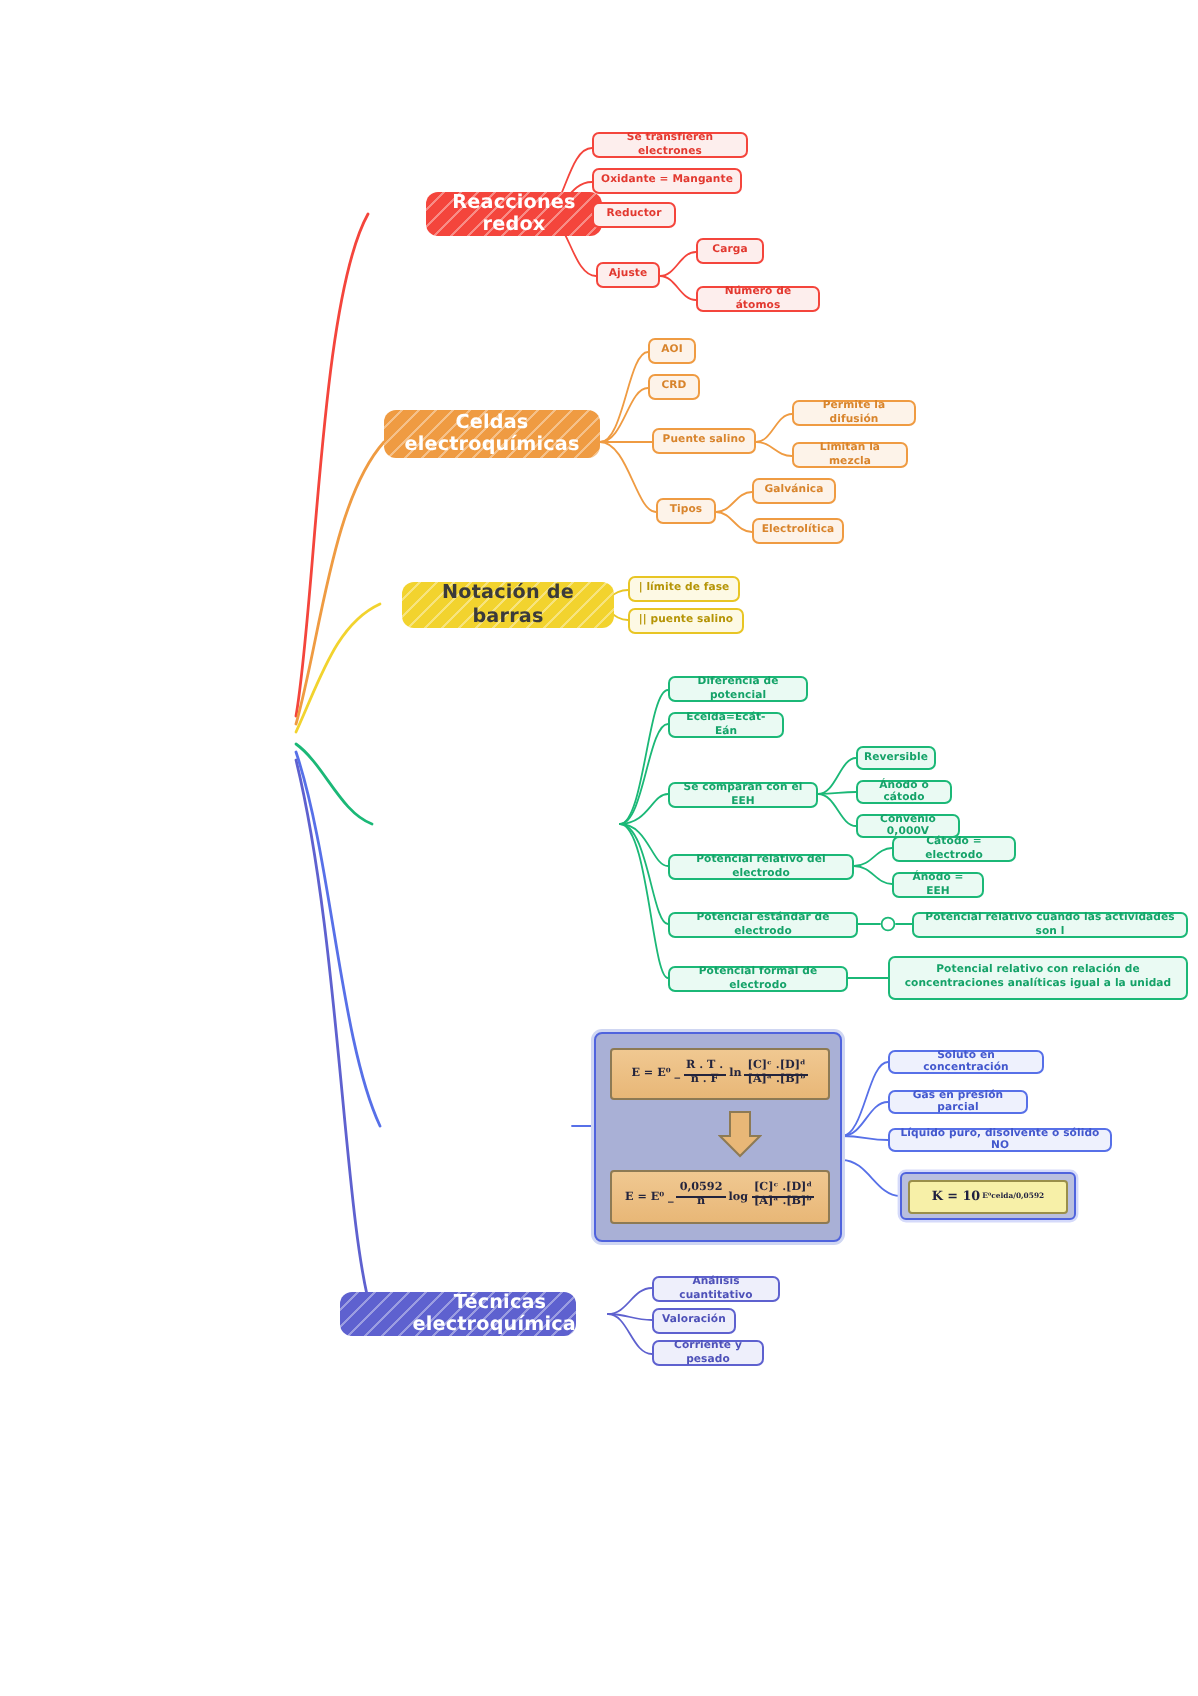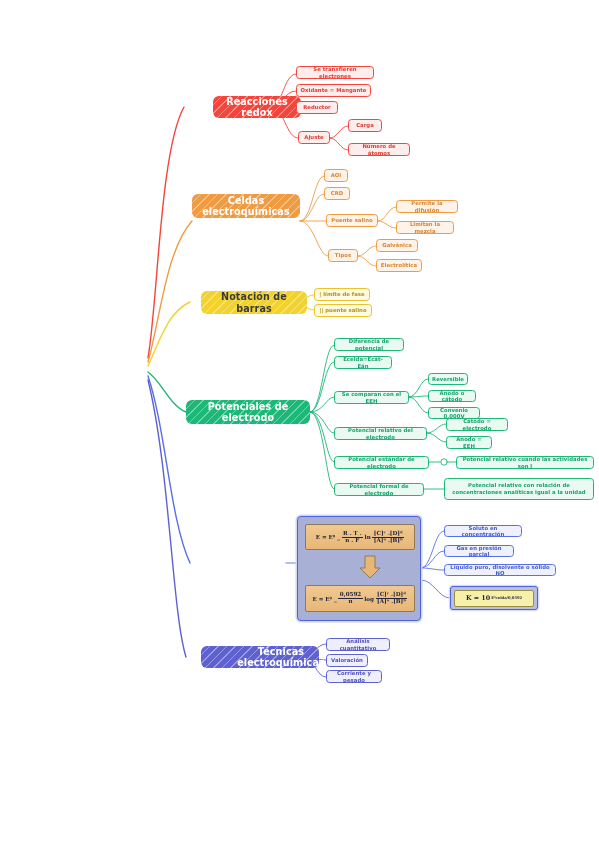--- a/index.html
+++ b/index.html
@@ -32,25 +32,25 @@
     color:#2b2b55;font-size:11.5px;font-weight:700;letter-spacing:.2px;
     flex-direction:column;gap:1px;
   }
 
   
   .l1{
     color:#ffffff;font-size:9.6px;font-weight:700;border-radius:6px;
     padding:0 6px;letter-spacing:.1px;
   }
   #n-redox{left:184px;top:96px;width:88px;height:22px;background-color:#f4453c;margin-left:29px;}
-  #n-celdas{left:192px;top:194px;width:108px;height:24px;background-color:#ef9b42;}
+  #n-celdas{left:192px;top:205px;width:108px;height:24px;background-color:#ef9b42;}
   #n-notacion{left:201px;top:291px;width:106px;height:23px;background-color:#f2d32e;color:#3b3b3b;}
   #n-potenciales{left:186px;top:400px;width:124px;height:24px;background-color:#1bb877;}
   #n-nerst{left:190px;top:552px;width:96px;height:22px;background-color:#5770e8;}
-  #n-tecnicas{left:201px;top:646px;width:118px;height:22px;background-color:#5e61cf;padding-left:48px;}
+  #n-tecnicas{left:170px;top:646px;width:118px;height:22px;background-color:#5e61cf;padding-left:48px;}
 
   
   .leaf{
     font-size:5.3px;font-weight:600;border-width:.9px;border-style:solid;
     border-radius:3.5px;padding:0 3px;background:#ffffff;
     letter-spacing:.05px;
   }
   .leaf.two{line-height:1.35;}
   .red   {border-color:#f4453c;color:#e2382f;background:#fdeeed;}
   .orange{border-color:#ef9b42;color:#d8842c;background:#fdf3e9;}
@@ -191,21 +191,20 @@
   <div class="node leaf orange" style="left:396px;top:221px;width:58px;height:13px;">Limitan la mezcla</div>
   <div class="node leaf orange" style="left:328px;top:249px;width:30px;height:13px;">Tipos</div>
   <div class="node leaf orange" style="left:376px;top:239px;width:42px;height:13px;">Galvánica</div>
   <div class="node leaf orange" style="left:376px;top:259px;width:46px;height:13px;">Electrolítica</div>
 
   <div class="node hatch l1" id="n-notacion">Notación de barras</div>
 
   <div class="node leaf yellow" style="left:314px;top:288px;width:56px;height:13px;">| límite de fase</div>
   <div class="node leaf yellow" style="left:314px;top:304px;width:58px;height:13px;">|| puente salino</div>
 
-  <div class="node hatch l1" id="n-potenciales">Potenciales de electrodo</div>
 
   <div class="node leaf green" style="left:334px;top:338px;width:70px;height:13px;">Diferencia de potencial</div>
   <div class="node leaf green" style="left:334px;top:356px;width:58px;height:13px;">Ecelda=Ecát-Eán</div>
   <div class="node leaf green" style="left:334px;top:391px;width:75px;height:13px;">Se comparan con el EEH</div>
 
   <div class="node leaf green" style="left:428px;top:373px;width:40px;height:12px;">Reversible</div>
   <div class="node leaf green" style="left:428px;top:390px;width:48px;height:12px;">Ánodo o cátodo</div>
   <div class="node leaf green" style="left:428px;top:407px;width:52px;height:12px;">Convenio 0,000V</div>
 
   <div class="node leaf green" style="left:334px;top:427px;width:93px;height:13px;">Potencial relativo del electrodo</div>

